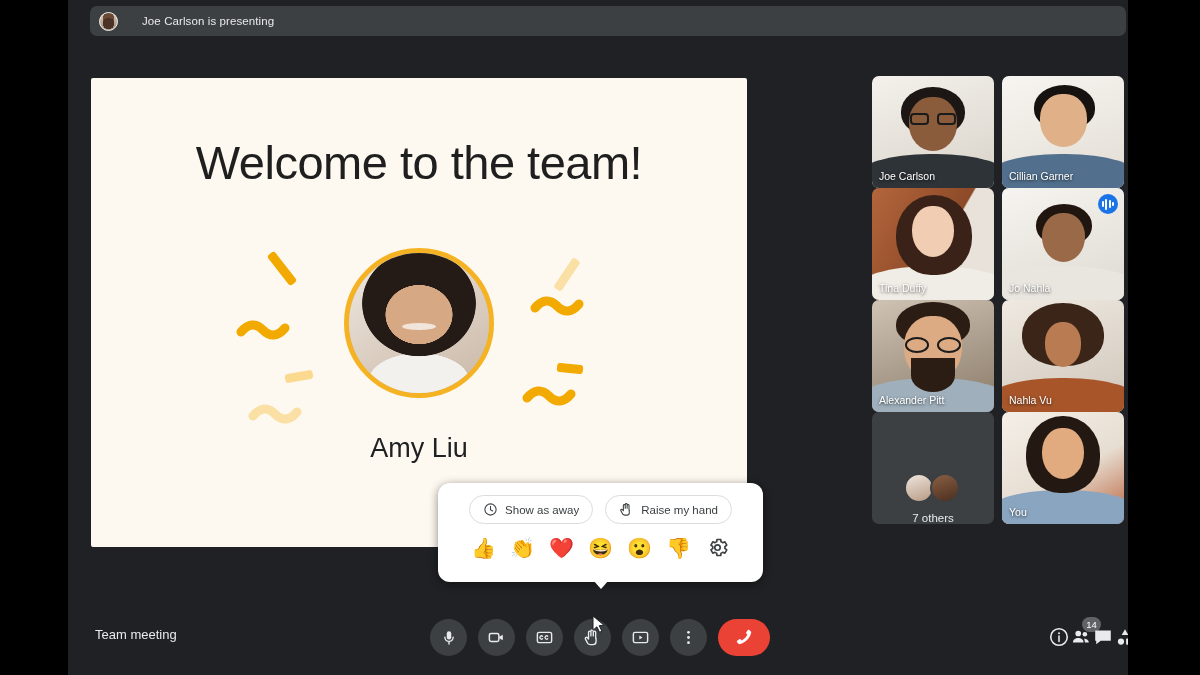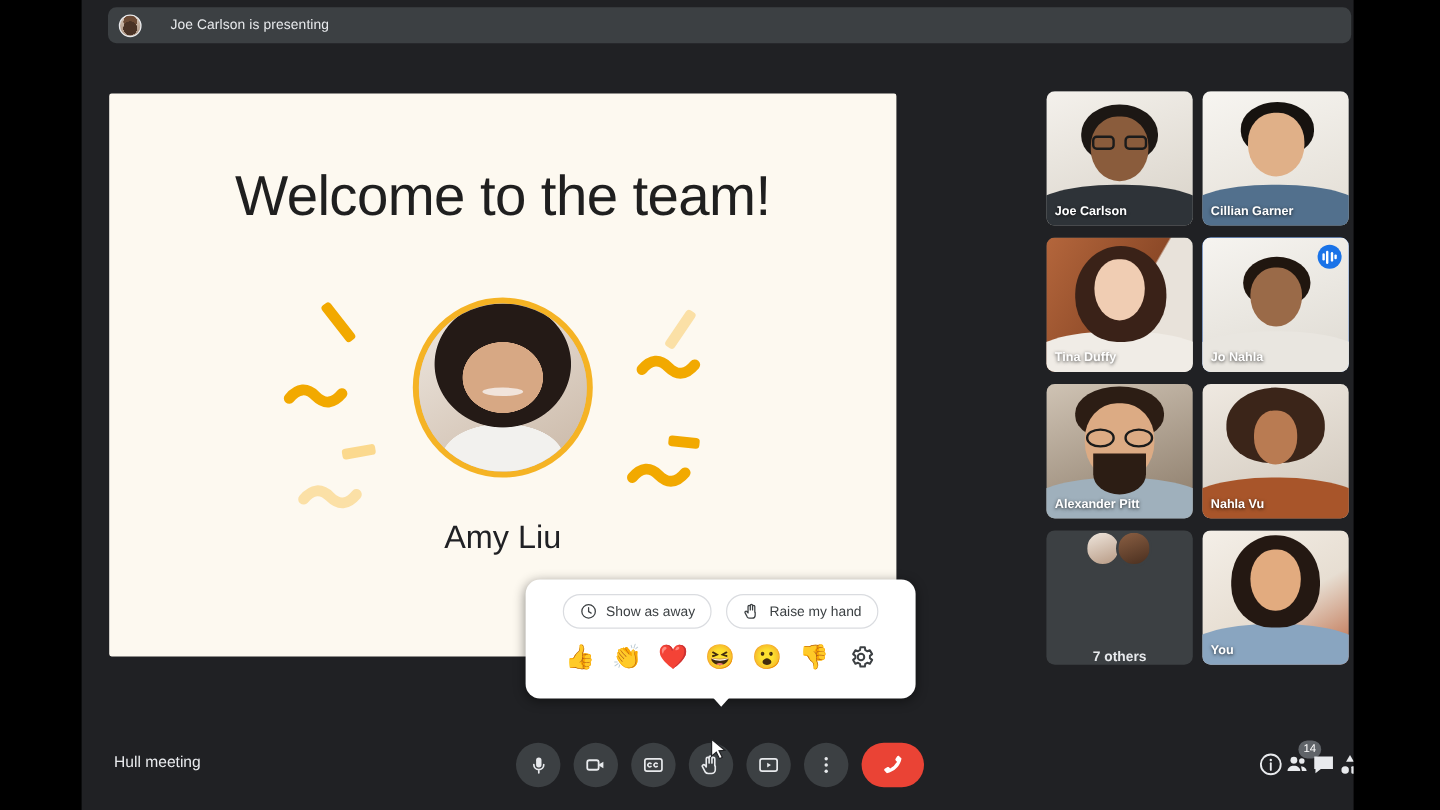--- a/index.html
+++ b/index.html
@@ -144,23 +144,22 @@
     z-index: 41;
   }
 
   
   #tiles {
     position: absolute; left: 872px; top: 76px;
     width: 257px; height: 472px;
     display: grid;
     grid-template-columns: 122px 122px;
     grid-template-rows: repeat(4, 112px);
-    gap: 10px 8px;
+    gap: 0 8px;
     z-index: 15;
-    font-weight: bold;
   }
   .tile {
     position: relative; border-radius: 7px; overflow: hidden;
     background: #3c4043; cursor: pointer;
   }
   .tile .tile-name {
     position: absolute; left: 7px; bottom: 6px;
     color: #fff; font-size: 10.5px;
     text-shadow: 0 1px 3px rgba(0,0,0,.75);
     z-index: 3;
@@ -184,21 +183,21 @@
   .ph .hair{ position:absolute; border-radius:50% 50% 46% 46%; }
   .ph .face{ position:absolute; border-radius:48% 48% 52% 52%; }
   .ph .body{ position:absolute; left:-12%; right:-12%; bottom:-12%; height:42%;
              border-radius:48% 48% 0 0; }
   .ph .gl { position:absolute; border:2px solid #1b1b1b; border-radius:4px; }
 
   
   .tile.others {
     background: #3c4043;
     display: flex; flex-direction: column;
-    align-items: center; justify-content: space-between; gap: 9px;
+    align-items: center; justify-content: flex-end; gap: 9px;
   }
   .others-avatars { position: relative; width: 58px; height: 30px; }
   .others-avatars span {
     position: absolute; top: 0; width: 30px; height: 30px;
     border-radius: 50%; border: 2px solid #3c4043;
   }
   .others-avatars span:nth-child(1){ left:0; background:linear-gradient(160deg,#efe6dd,#b79a84); }
   .others-avatars span:nth-child(2){ left:26px; background:linear-gradient(160deg,#8a5f43,#4a2f1f); }
   .others-label { color:#e8eaed; font-size:11.5px; }
 
@@ -398,21 +397,21 @@
         <div class="bg" style="background:linear-gradient(150deg,#f4efe8,#e7ded2 55%,#b9603a 100%)"></div>
         <div class="body" style="background:#89a5c0"></div>
         <div class="hair" style="left:20%;top:4%;width:60%;height:68%;background:#241812"></div>
         <div class="face" style="left:33%;top:14%;width:34%;height:46%;background:#e2ab7f"></div>
       </div>
       <div class="tile-name">You</div>
     </div>
   </div>
 
   <div id="bottom-bar">
-    <div id="meeting-name">Hull meeting</div>
+    <div id="meeting-name">Team meeting</div>
 
     <div id="controls">
       <button class="ctl">
         <svg width="18" height="18" viewBox="0 0 24 24">
           <path d="M12 14a3 3 0 0 0 3-3V6a3 3 0 0 0-6 0v5a3 3 0 0 0 3 3z" fill="#e8eaed"></path>
           <path d="M6.5 11a5.5 5.5 0 0 0 11 0M12 16.5V20" fill="none" stroke="#e8eaed" stroke-width="1.9" stroke-linecap="round"></path>
         </svg>
       </button>
       <button class="ctl">
         <svg width="19" height="19" viewBox="0 0 24 24">

